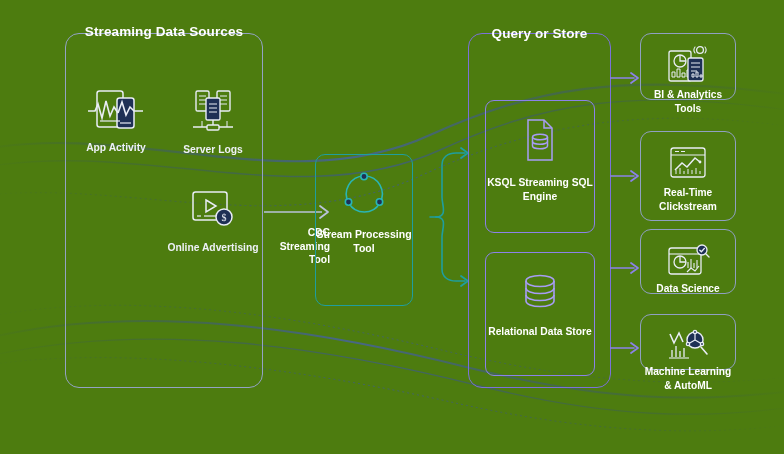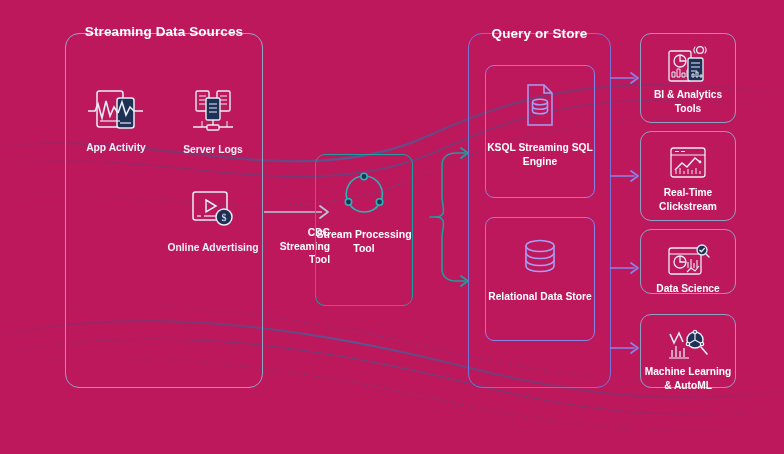--- a/index.html
+++ b/index.html
@@ -5,21 +5,21 @@
   * { box-sizing: border-box; margin: 0; padding: 0; }
   html, body {
     width: 784px; height: 454px;
     background: #1e3055;
     font-family: "Liberation Sans", sans-serif;
     overflow: hidden;
   }
   #stage {
     position: relative;
     width: 784px; height: 454px;
-    background: #be185d;
+    background: #4d7c0f;
   }
   .bgwaves { position: absolute; left: 0; top: 0; width: 784px; height: 454px; pointer-events: none; }
 
   
   .panel-sources {
     position: absolute;
     left: 65px; top: 33px;
     width: 198px; height: 355px;
     border: 1.4px solid #93a3c4;
     border-radius: 14px;
@@ -96,20 +96,21 @@
     border: 1.4px solid #7b72d8;
     border-radius: 14px;
   }
   .store-title { top: 26px; }
   .sub-box {
     position: absolute;
     left: 17px;
     width: 110px;
     border: 1.3px solid #8b82e8;
     border-radius: 9px;
+    margin-top: 35px;
   }
   .sub-box .ico { position: absolute; left: 0; right: 0; display:flex; justify-content:center; }
   .sub-box .lbl {
     position: absolute; left: 0; right: 0;
     text-align: center;
     color: #ffffff;
     font-size: 10.3px;
     font-weight: bold;
     line-height: 14px;
   }
@@ -133,24 +134,24 @@
   }
   .out-box .ico { position: absolute; left:0; right:0; top: 10px; height: 42px; display:flex; align-items:center; justify-content:center; }
   .out-box .lbl {
     position: absolute; left: 3px; right: 3px; top: 54px;
     text-align: center;
     color: #ffffff;
     font-size: 10.2px;
     font-weight: bold;
     line-height: 13.5px;
   }
-  .ob1 { top: 33px;  height: 90px; }
+  .ob1 { top: 33px;  height: 67px; }
   .ob2 { top: 131px; height: 90px; }
   .ob3 { top: 229px; height: 65px; }
-  .ob4 { top: 314px; height: 74px; }
+  .ob4 { top: 314px; height: 56px; }
   .ob3 .lbl { top: 52px; }
   .ob4 .lbl { top: 50px; }
 </style>
 </head>
 <body>
 
 <div id="stage">
 
   <svg class="bgwaves" viewBox="0 0 784 454" xmlns="http://www.w3.org/2000/svg">
     <defs>

